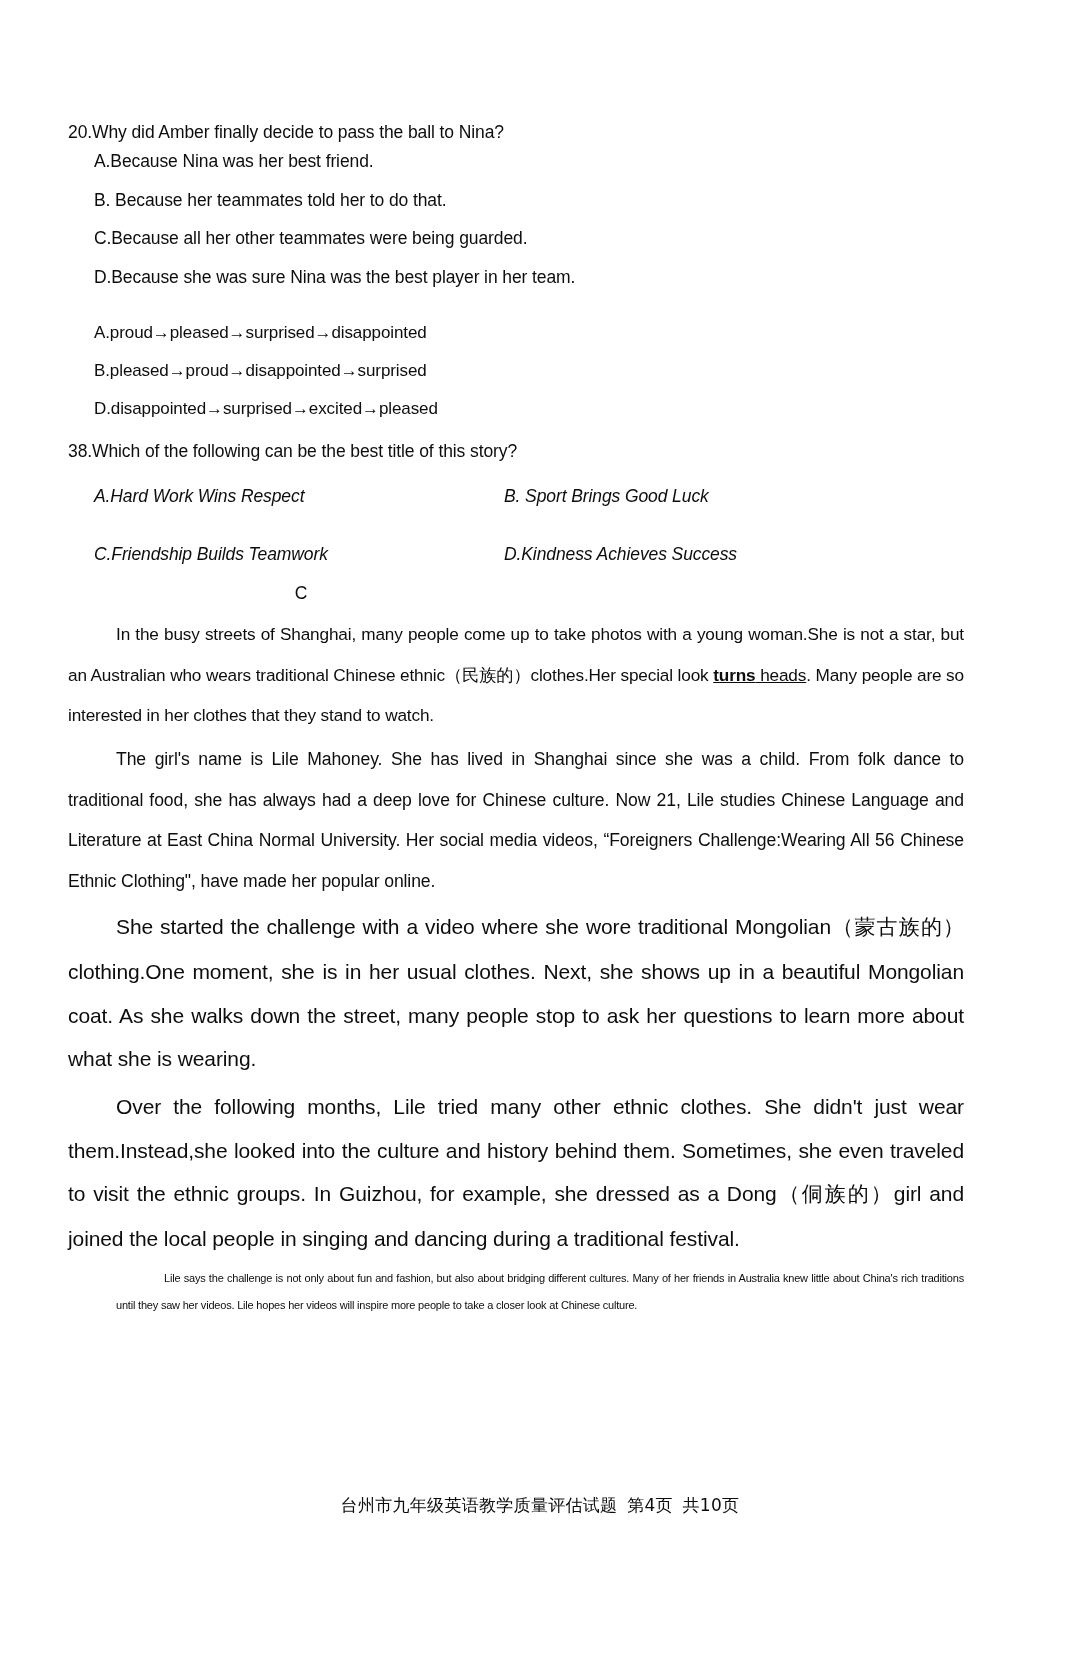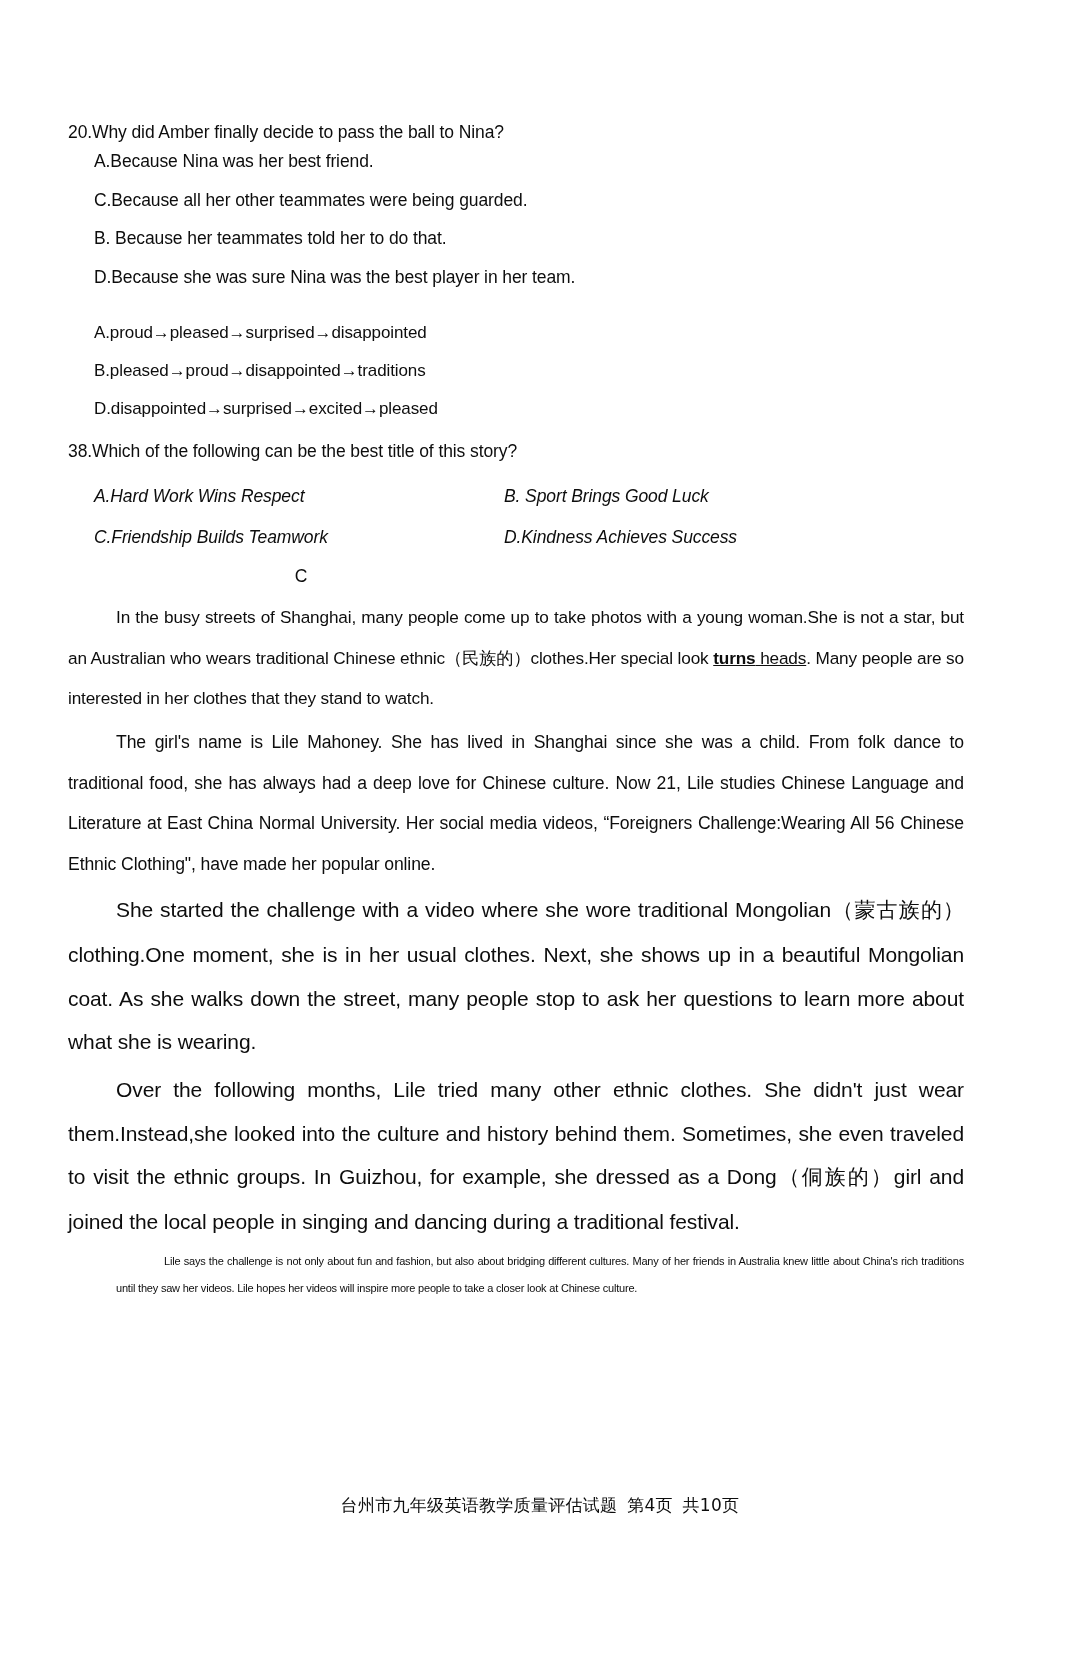--- a/index.html
+++ b/index.html
@@ -45,21 +45,21 @@
     letter-spacing: -0.1px;
   }
   .opt.first { padding-top: 2px; }
   .opt-arrow { font-size: 17px; }
 
   
   .opt-grid {
     margin-left: 26px;
     display: grid;
     grid-template-columns: 410px auto;
-    row-gap: 0;
+    row-gap: 17px;
   }
   .opt-grid .cell {
     font-style: italic;
     font-size: 17.5px;
     padding-top: 20px;
     letter-spacing: -0.1px;
   }
 
   
   .section-letter {
@@ -119,28 +119,28 @@
 </style>
 </head>
 <body>
 
 <div class="page">
   <div class="content">
 
     <div class="q-block">
       <p class="q-stem">20.Why did Amber finally decide to pass the ball to Nina?</p>
       <p class="opt first">A.Because Nina was her best friend.</p>
+      <p class="opt">B. Because her teammates told her to do that.</p>
       <p class="opt">C.Because all her other teammates were being guarded.</p>
-      <p class="opt">B. Because her teammates told her to do that.</p>
       <p class="opt">D.Because she was sure Nina was the best player in her team.</p>
     </div>
 
     <div class="q-block">
       <p class="opt opt-arrow">A.proud→pleased→surprised→disappointed</p>
-      <p class="opt opt-arrow">B.pleased→proud→disappointed→traditions</p>
+      <p class="opt opt-arrow">B.pleased→proud→disappointed→surprised</p>
       <p class="opt opt-arrow">D.disappointed→surprised→excited→pleased</p>
     </div>
 
     <div class="q-block">
       <p class="q-stem">38.Which of the following can be the best title of this story?</p>
       <div class="opt-grid">
         <div class="cell">A.Hard Work Wins Respect</div>
         <div class="cell">B. Sport Brings Good Luck</div>
         <div class="cell">C.Friendship Builds Teamwork</div>
         <div class="cell">D.Kindness Achieves Success</div>

